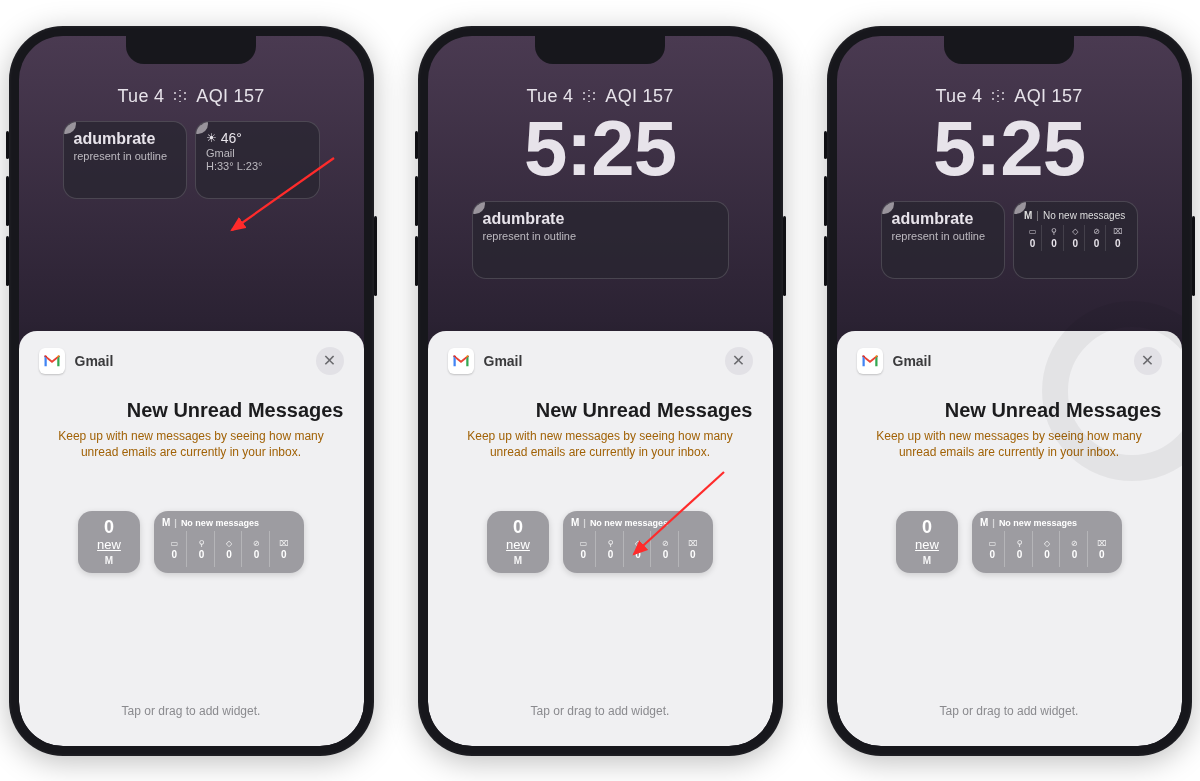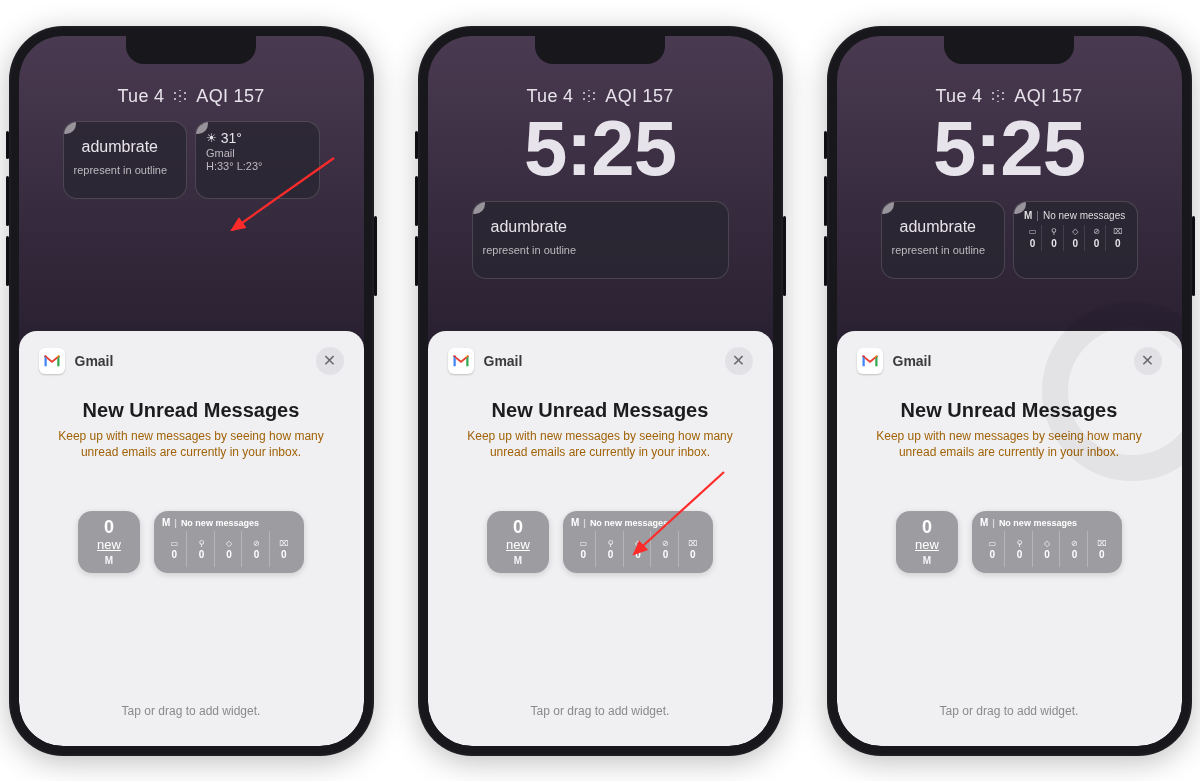--- a/index.html
+++ b/index.html
@@ -29,42 +29,42 @@
   .lock-top{padding:50px 24px 0;color:#e7e3ea;}
   .date-row{text-align:center;font-size:18px;font-weight:500;letter-spacing:.3px;display:flex;align-items:center;justify-content:center;gap:8px;}
   .dots-icon{width:16px;height:16px;position:relative;opacity:.7;}
   .dots-icon::before{content:"";position:absolute;inset:0;background:radial-gradient(circle at 50% 50%,#e7e3ea 1px,transparent 1px),radial-gradient(circle at 20% 30%,#e7e3ea 1px,transparent 1px),radial-gradient(circle at 80% 30%,#e7e3ea 1px,transparent 1px),radial-gradient(circle at 20% 70%,#e7e3ea 1px,transparent 1px),radial-gradient(circle at 80% 70%,#e7e3ea 1px,transparent 1px),radial-gradient(circle at 50% 15%,#e7e3ea 1px,transparent 1px),radial-gradient(circle at 50% 85%,#e7e3ea 1px,transparent 1px);}
   .clock{text-align:center;font-size:78px;font-weight:600;line-height:1;margin-top:2px;letter-spacing:-1px;}
   
   .widgets{margin:14px 0 0;padding:0 20px;display:flex;gap:8px;height:78px;position:relative;}
   .widgets.single .w{width:100%;}
   .w{flex:1;background:var(--widget-dark);border:1px solid var(--widget-outline);border-radius:14px;padding:8px 10px;position:relative;color:#e7e3ea;overflow:hidden;}
   .remove-badge{position:absolute;top:-8px;left:-8px;width:20px;height:20px;border-radius:50%;background:#99949c;display:flex;align-items:center;justify-content:center;color:#2a2731;font-weight:700;font-size:16px;line-height:1;z-index:5;}
-  .w-title{font-size:16px;font-weight:400;margin:8px;}
+  .w-title{font-size:16px;font-weight:700;margin:0;}
   .w-sub{font-size:11px;color:var(--text-dim);margin:2px 0 0;}
   .weather-top{display:flex;align-items:center;gap:4px;font-size:14px;}
   .sun-icon{font-size:12px;}
   .weather-line{font-size:11px;color:var(--text-dim);margin:1px 0 0;}
   
   .gmail-mini{display:flex;flex-direction:column;gap:4px;}
   .gmail-mini-head{display:flex;align-items:center;gap:4px;font-size:10px;color:#ddd;}
   .gmail-mini-cols{display:flex;gap:3px;}
   .mini-col{flex:1;display:flex;flex-direction:column;align-items:center;gap:2px;padding:2px 0;border-right:1px solid rgba(255,255,255,.12);}
   .mini-col:last-child{border-right:none;}
   .mini-ic{font-size:8px;opacity:.8;}
   .mini-n{font-size:10px;font-weight:600;}
 
   
   .sheet{position:absolute;left:0;right:0;bottom:0;top:295px;background:var(--panel);border-radius:18px 18px 44px 44px;padding:16px 20px 20px;display:flex;flex-direction:column;}
   .sheet-head{display:flex;align-items:center;gap:10px;}
   .gmail-logo{width:26px;height:26px;border-radius:6px;background:#fff;display:flex;align-items:center;justify-content:center;box-shadow:0 1px 2px rgba(0,0,0,.2);}
   .gmail-logo svg{width:18px;height:14px;}
   .sheet-title{font-size:14px;font-weight:600;color:#3a3a3c;text-align:right;}
   .close-btn{margin-left:auto;width:28px;height:28px;border-radius:50%;background:#e2e1e6;display:flex;align-items:center;justify-content:center;color:#6a6a6e;font-size:16px;cursor:pointer;}
-  .sheet-h1{text-align:center;font-size:20px;font-weight:700;margin:24px 0 6px;color:#1c1c1e;}
+  .sheet-h1{text-align:right;font-size:20px;font-weight:700;margin:24px 0 6px;color:#1c1c1e;}
   .sheet-p{text-align:center;font-size:12px;color:#a16207;line-height:1.4;margin:0 8px;}
   .options{display:flex;gap:14px;margin:50px auto 0;justify-content:center;align-items:center;}
   .opt-small{width:62px;height:62px;border-radius:14px;background:#9d9ca1;color:#fff;display:flex;flex-direction:column;align-items:center;justify-content:center;gap:1px;box-shadow:0 2px 6px rgba(0,0,0,.15);}
   .opt-small .big{font-size:18px;font-weight:700;line-height:1;}
   .opt-small .sm{font-size:13px;text-decoration:underline;}
   .opt-small .ic{font-size:10px;margin-top:2px;opacity:.9;}
   .opt-large{width:150px;height:62px;border-radius:14px;background:#9d9ca1;color:#fff;padding:6px 8px;display:flex;flex-direction:column;gap:3px;box-shadow:0 2px 6px rgba(0,0,0,.15);}
   .opt-large-head{display:flex;align-items:center;gap:4px;font-size:9px;font-weight:600;}
   .opt-cols{display:flex;gap:2px;flex:1;}
   .opt-col{flex:1;border-right:1px solid rgba(255,255,255,.25);display:flex;flex-direction:column;align-items:center;justify-content:center;gap:1px;}
@@ -97,21 +97,21 @@
           <div class="widgets">
             <div class="w">
               <div class="remove-badge">−</div>
               <p class="w-title">adumbrate</p>
               <p class="w-sub">represent in outline</p>
             </div>
             <div class="w">
               <div class="remove-badge">−</div>
               <div class="weather-top">
                 <span class="sun-icon">☀︎</span>
-                <span>31°</span>
+                <span>46°</span>
               </div>
               <p class="weather-line">Gmail</p>
               <p class="weather-line">H:33° L:23°</p>
             </div>
           </div>
         </div>
         <div class="sheet">
           <div class="sheet-head">
             <div class="gmail-logo">
               <svg viewBox="0 0 24 18">

